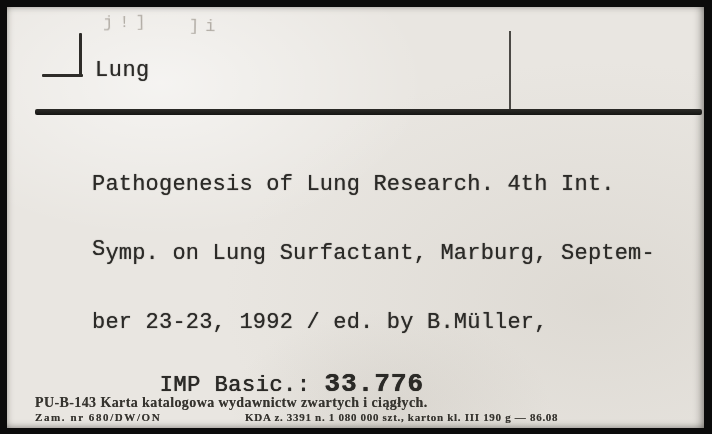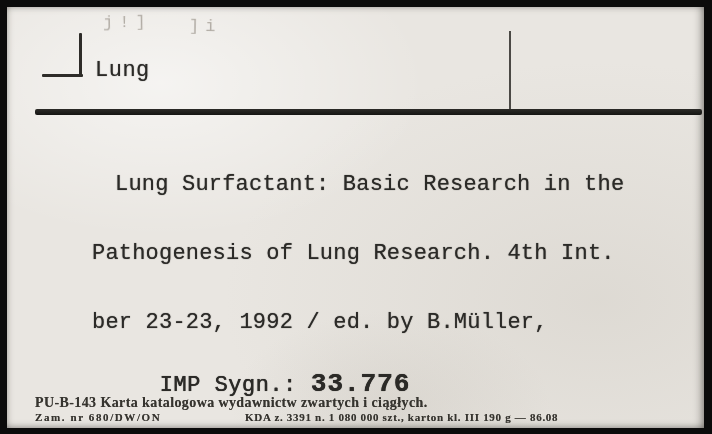--- a/index.html
+++ b/index.html
@@ -100,31 +100,31 @@
 
     <div class="corner-v"></div>
     <div class="corner-h"></div>
 
     <div class="heading">Lung</div>
 
     <div class="vdivider"></div>
     <div class="rule"></div>
 
     <div class="body">
-      <div class="line ind1">Lung Surfactant: Basic Research in the</div>
       <div class="line">Pathogenesis of Lung Research. 4th Int.</div>
+      <div class="line"><span class="raised">S</span><span>ymp. on Lung Surfactant, Marburg, Septem-</span></div>
       <div class="line">ber 23-23, 1992 / ed. by B.Müller,</div>
       
       
       
       
     </div>
 
     <div class="sygn">
-      <span class="sygn-label">IMP Sygn.:</span><span class="sygn-value">33.776</span>
+      <span class="sygn-label">IMP Basic.:</span><span class="sygn-value">33.776</span>
     </div>
 
     <div class="footer">
       <div class="f1">PU-B-143 Karta katalogowa wydawnictw zwartych i ciągłych.</div>
       <div class="f2">
         <span class="f2l">Zam. nr 680/DW/ON</span>
         <span class="f2r">KDA z. 3391 n. 1 080 000 szt., karton kl. III 190 g — 86.08</span>
       </div>
     </div>
 

